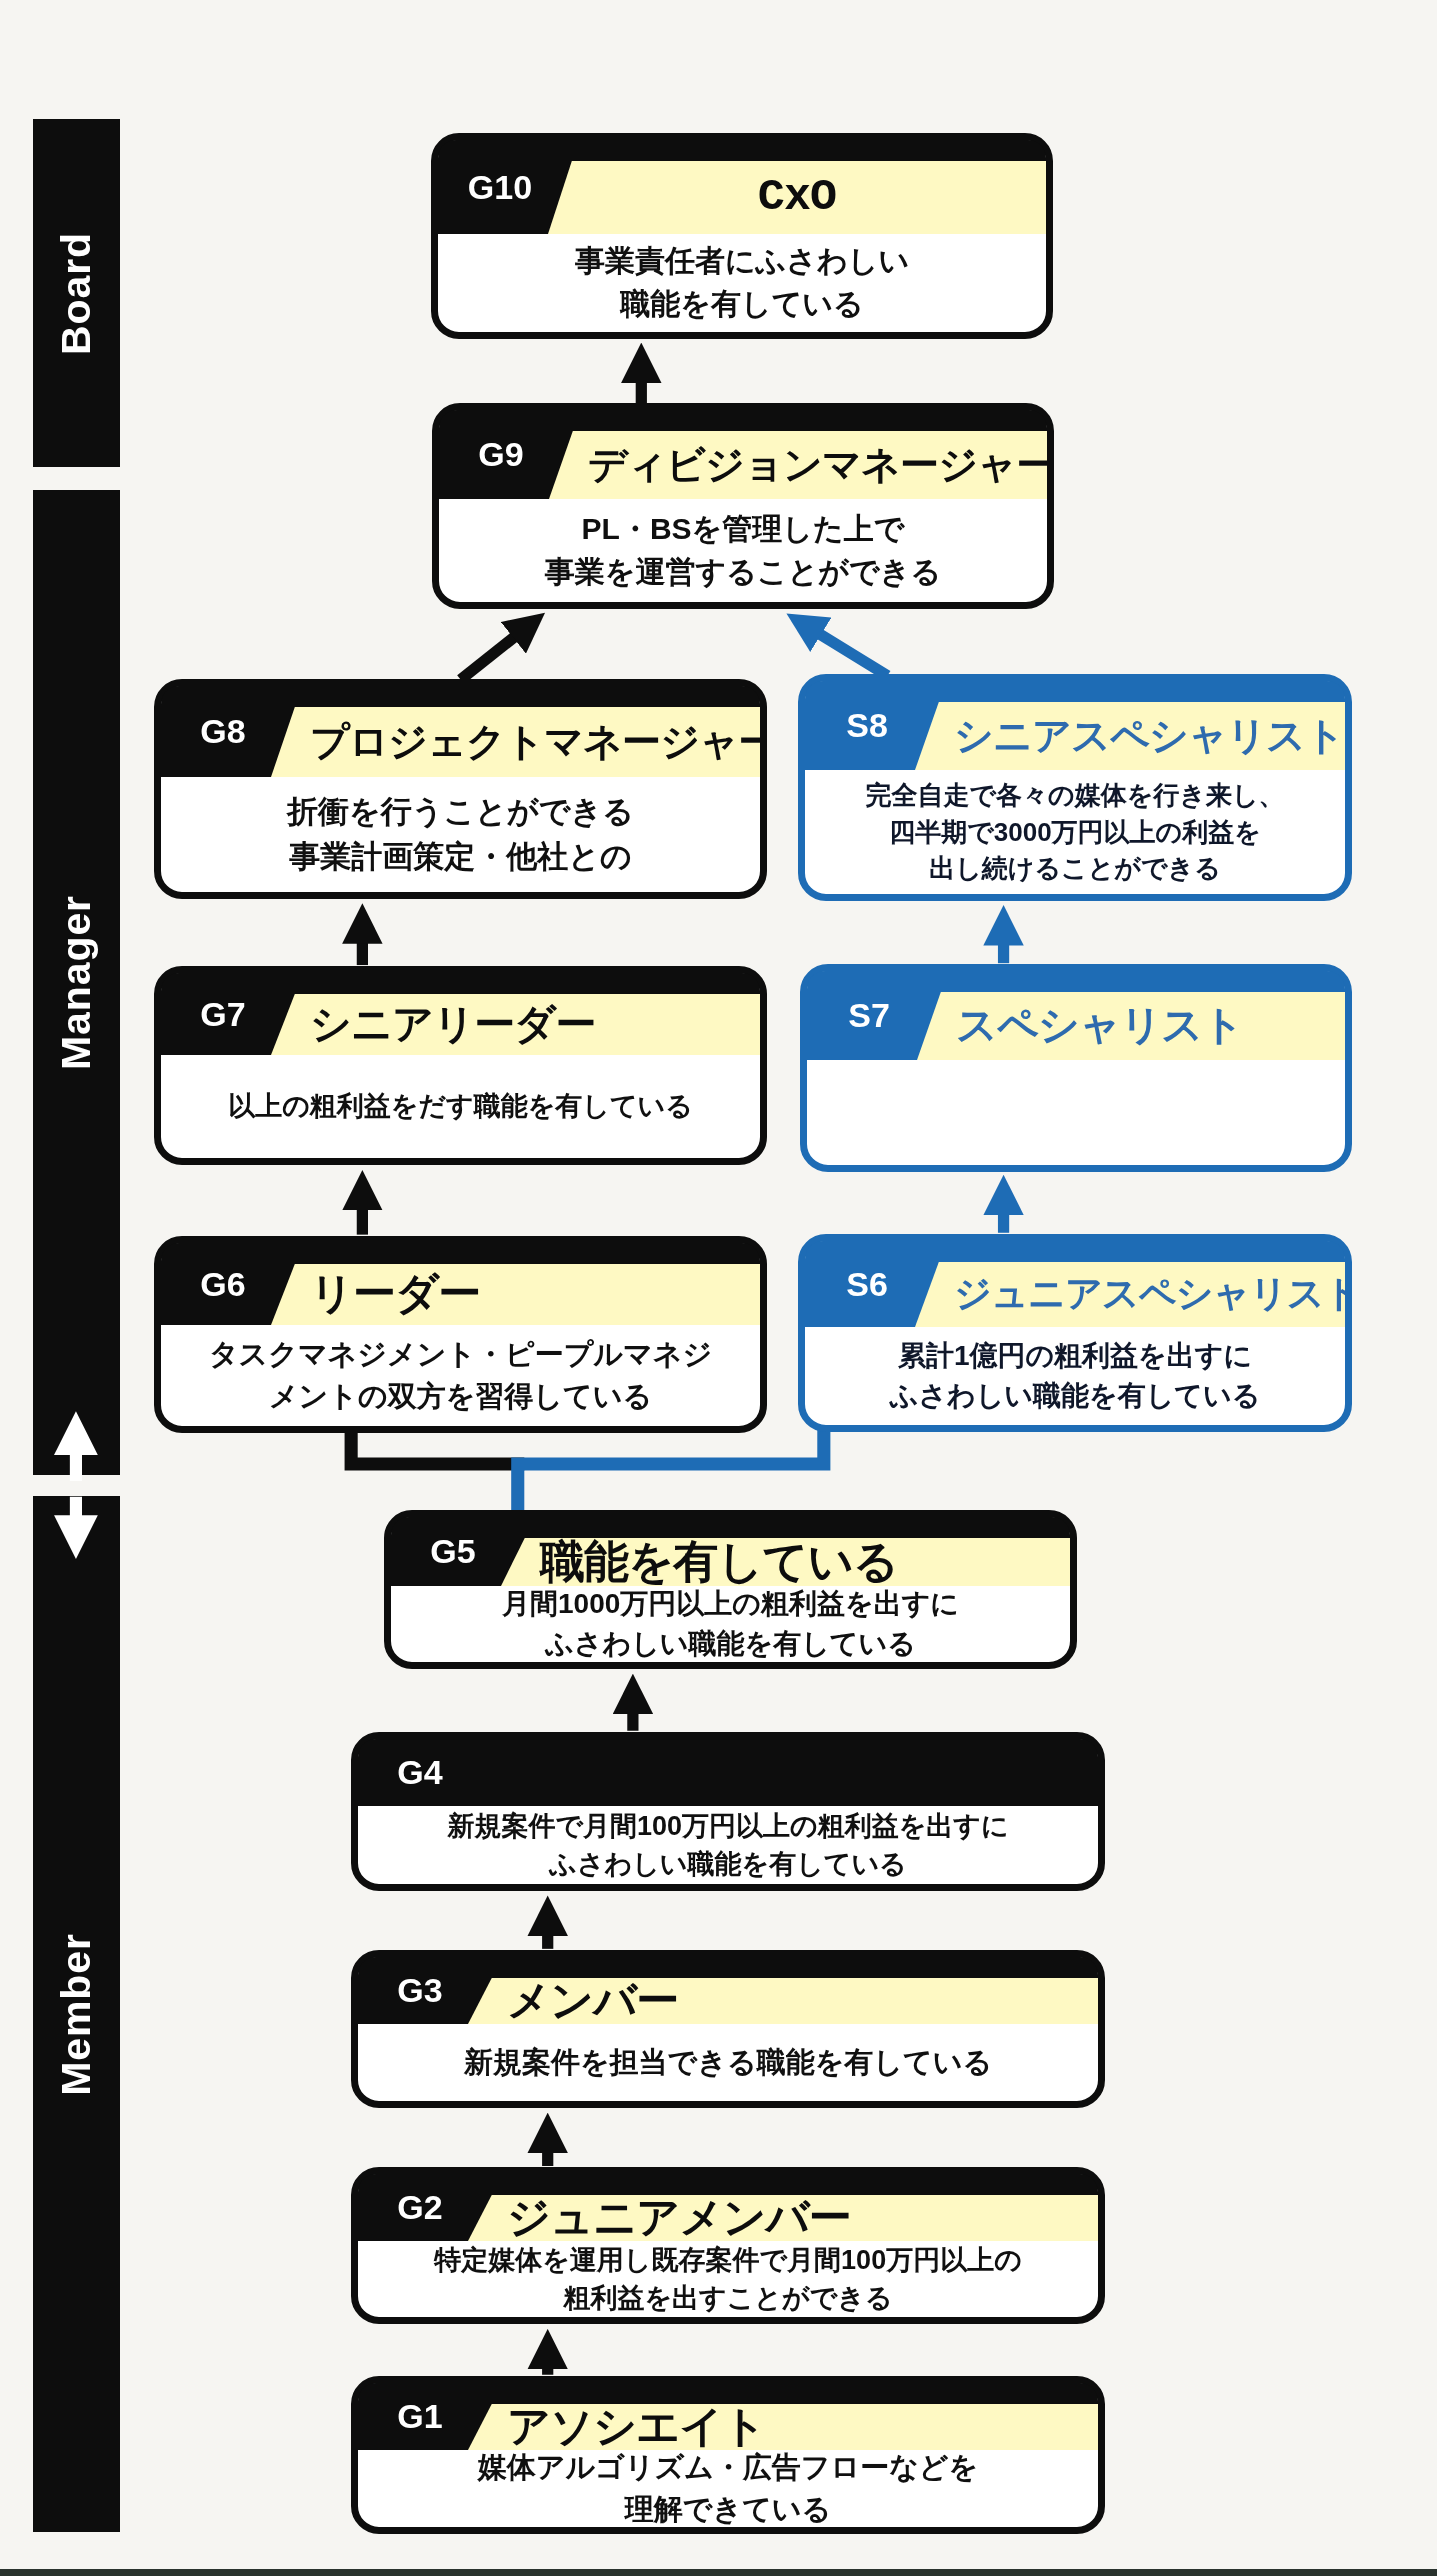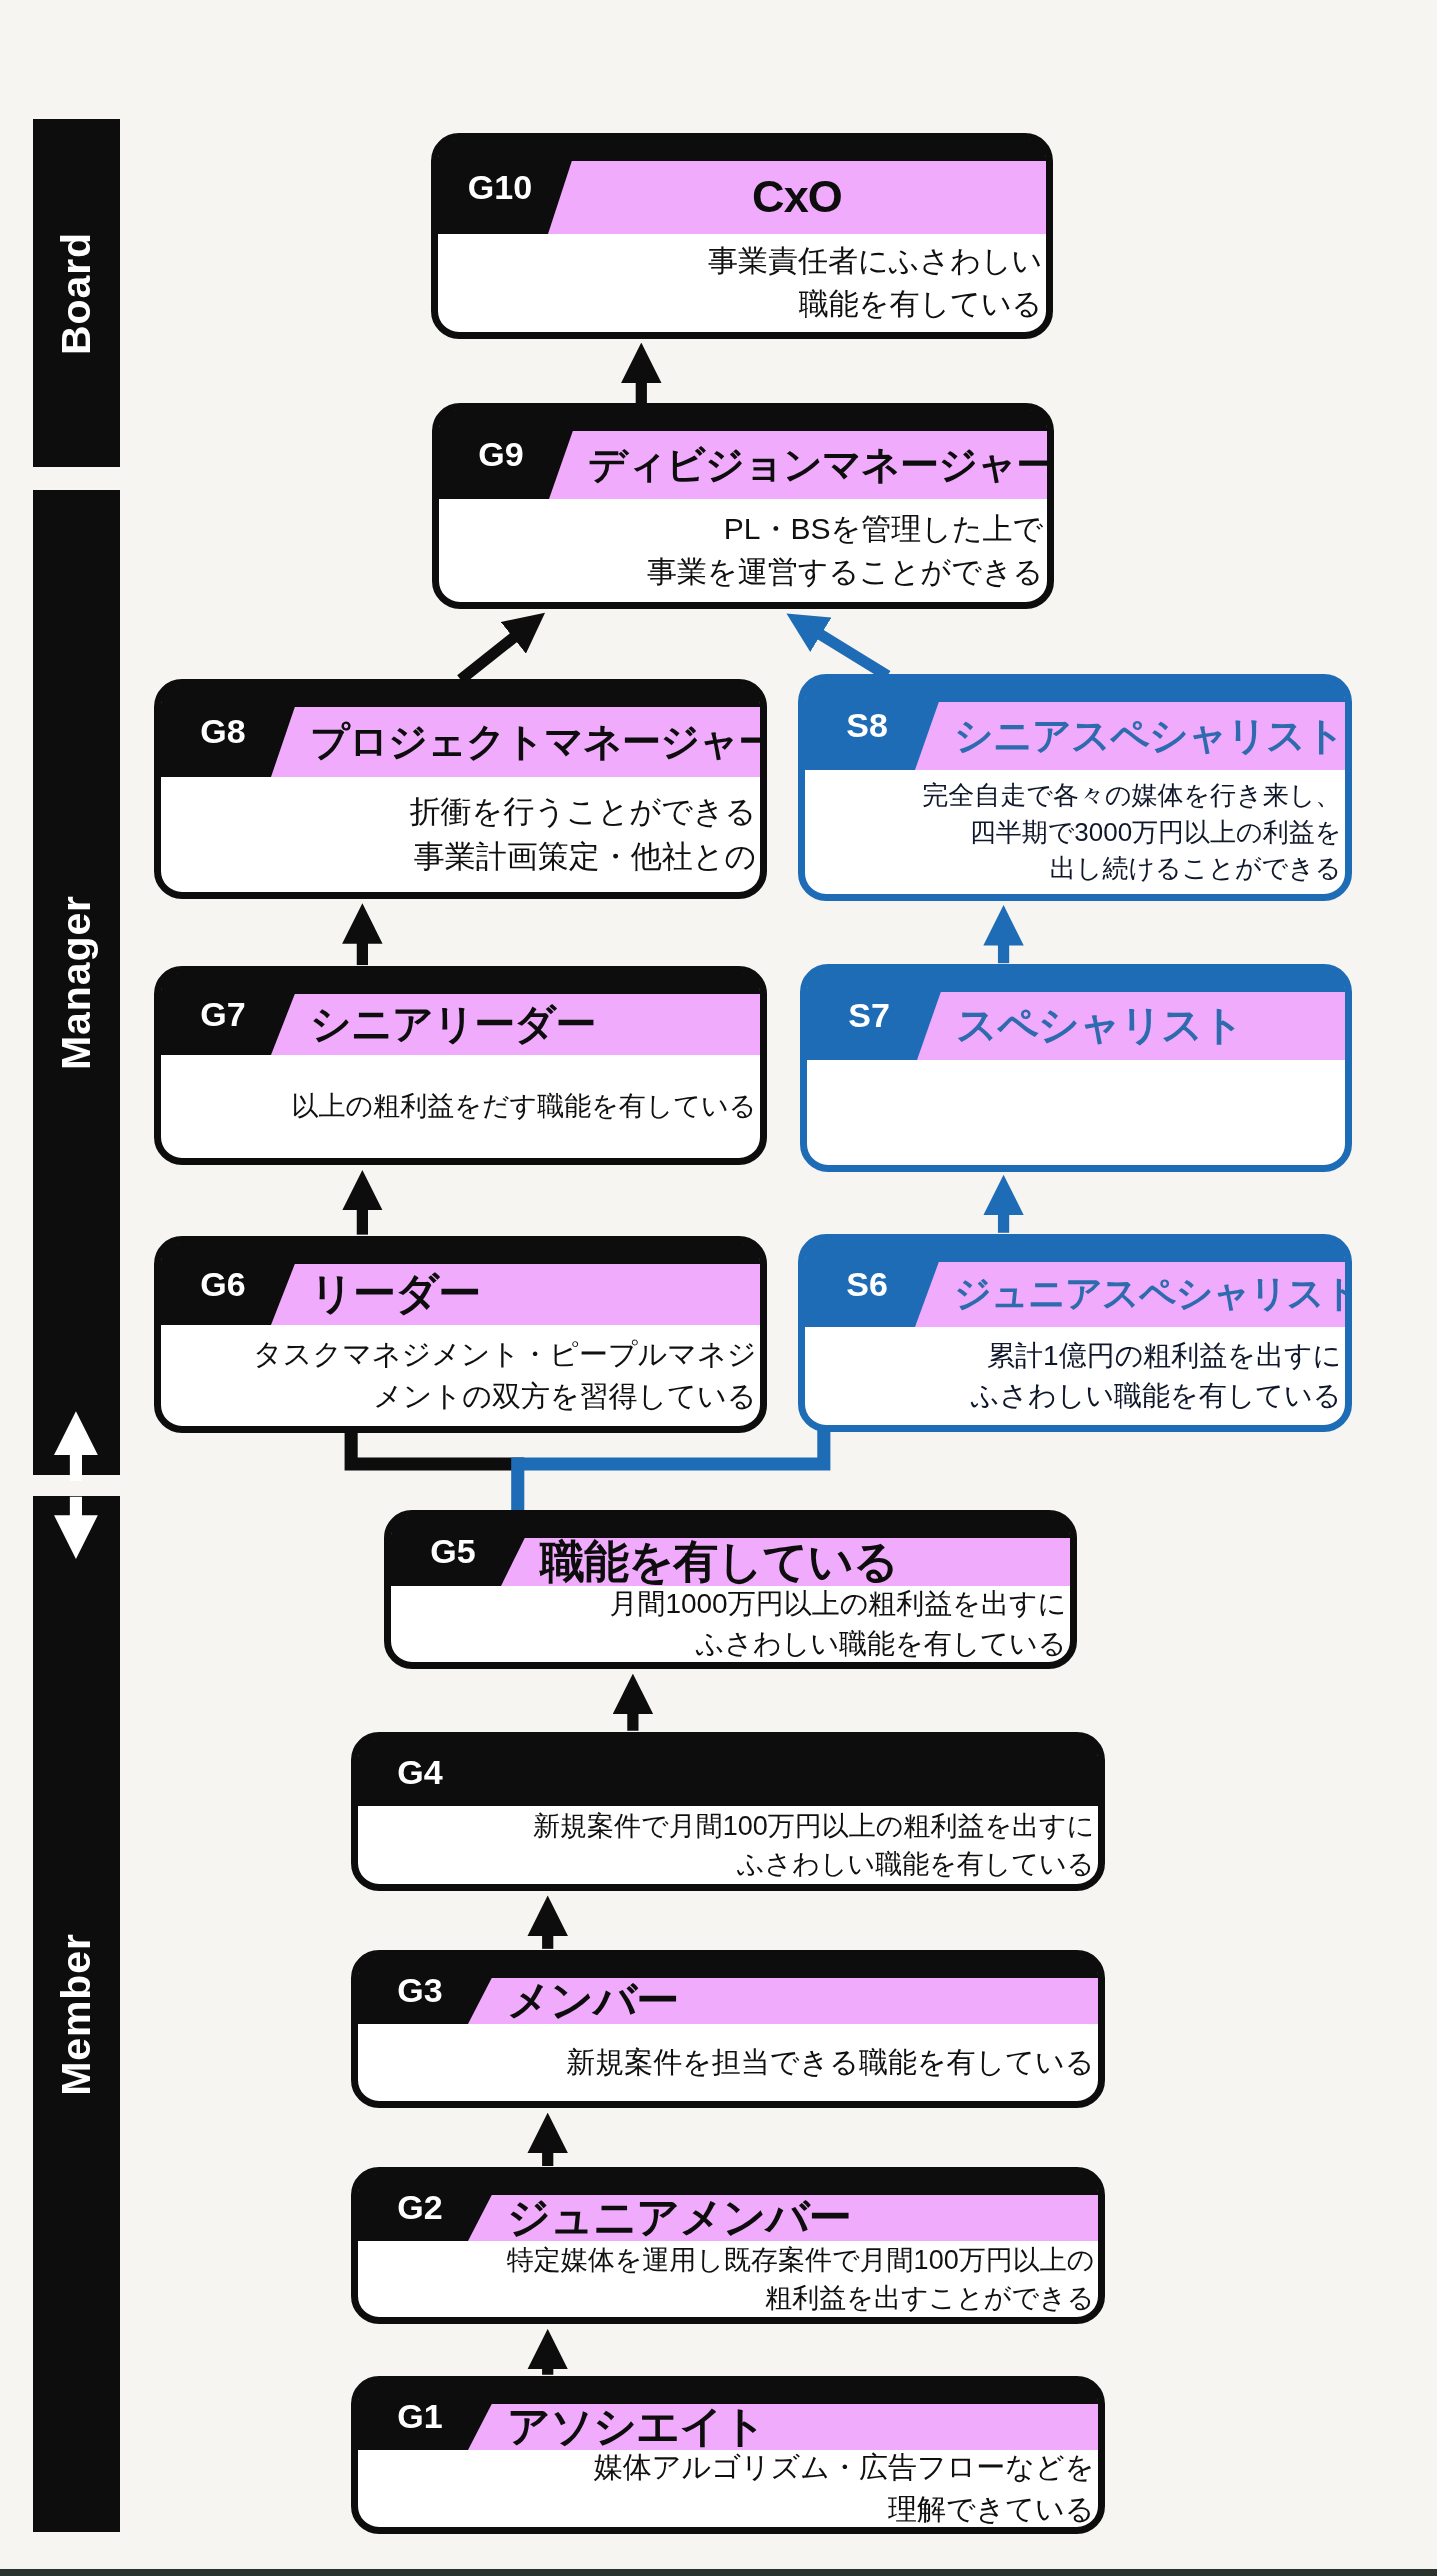--- a/index.html
+++ b/index.html
@@ -12,29 +12,29 @@
   .rail.manager{top:490px;height:985px;}
   .rail.member{top:1496px;height:1036px;}
   .rail-text{transform:rotate(-90deg);white-space:nowrap;color:#ffffff;font-weight:700;font-size:41px;letter-spacing:0.9px;}
 
   
   svg.connectors{position:absolute;left:0;top:0;pointer-events:none;}
 
   
   .box{position:absolute;box-sizing:border-box;background:#ffffff;border:7.5px solid #0d0d0d;border-radius:28px;}
   .box .head{position:absolute;top:0;left:0;right:0;height:var(--hh);background:#0d0d0d;border-radius:18px 18px 0 0;}
-  .box .panel{position:absolute;left:110px;right:0;top:20.6px;height:calc(var(--hh) - 20.6px);background:#f0abfc;
+  .box .panel{position:absolute;left:110px;right:0;top:20.6px;height:calc(var(--hh) - 20.6px);background:#fef9c3;
               clip-path:polygon(24px 0,100% 0,100% 100%,0 100%);
-              display:flex;align-items:center;padding-left:39px;box-sizing:border-box;}
+              display:flex;align-items:center;padding-left:39px;box-sizing:border-box;font-family:Liberation Mono, monospace;}
   .box .panel.center{justify-content:center;padding-left:0;}
   .box .title{font-size:var(--tf);font-weight:700;color:#0d0d0d;letter-spacing:-0.9px;white-space:nowrap;}
   .box .grade{position:absolute;left:15px;top:0;width:94px;height:var(--hh);display:flex;align-items:center;justify-content:center;
               color:#ffffff;font-size:34px;font-weight:700;}
-  .box .body{position:absolute;left:3.7px;right:3.7px;top:var(--hh);bottom:0;display:flex;flex-direction:column;align-items:flex-end;
-             justify-content:center;font-weight:400;color:#101010;font-size:var(--df);line-height:1.42;text-align:center;}
+  .box .body{position:absolute;left:3.7px;right:3.7px;top:var(--hh);bottom:0;display:flex;flex-direction:column;align-items:center;
+             justify-content:center;font-weight:700;color:#101010;font-size:var(--df);line-height:1.42;text-align:center;}
   .box.s{border-color:#1e6cb5;}
   .box.s .head{background:#1e6cb5;}
   .box.s .title{color:#2e6bae;}
   .box.s .body{color:#0f172a;}
 
   .bottom-strip{position:absolute;left:0;right:0;top:2569px;height:7.5px;background:#2a332e;}
 </style>
 </head>
 <body>
 

